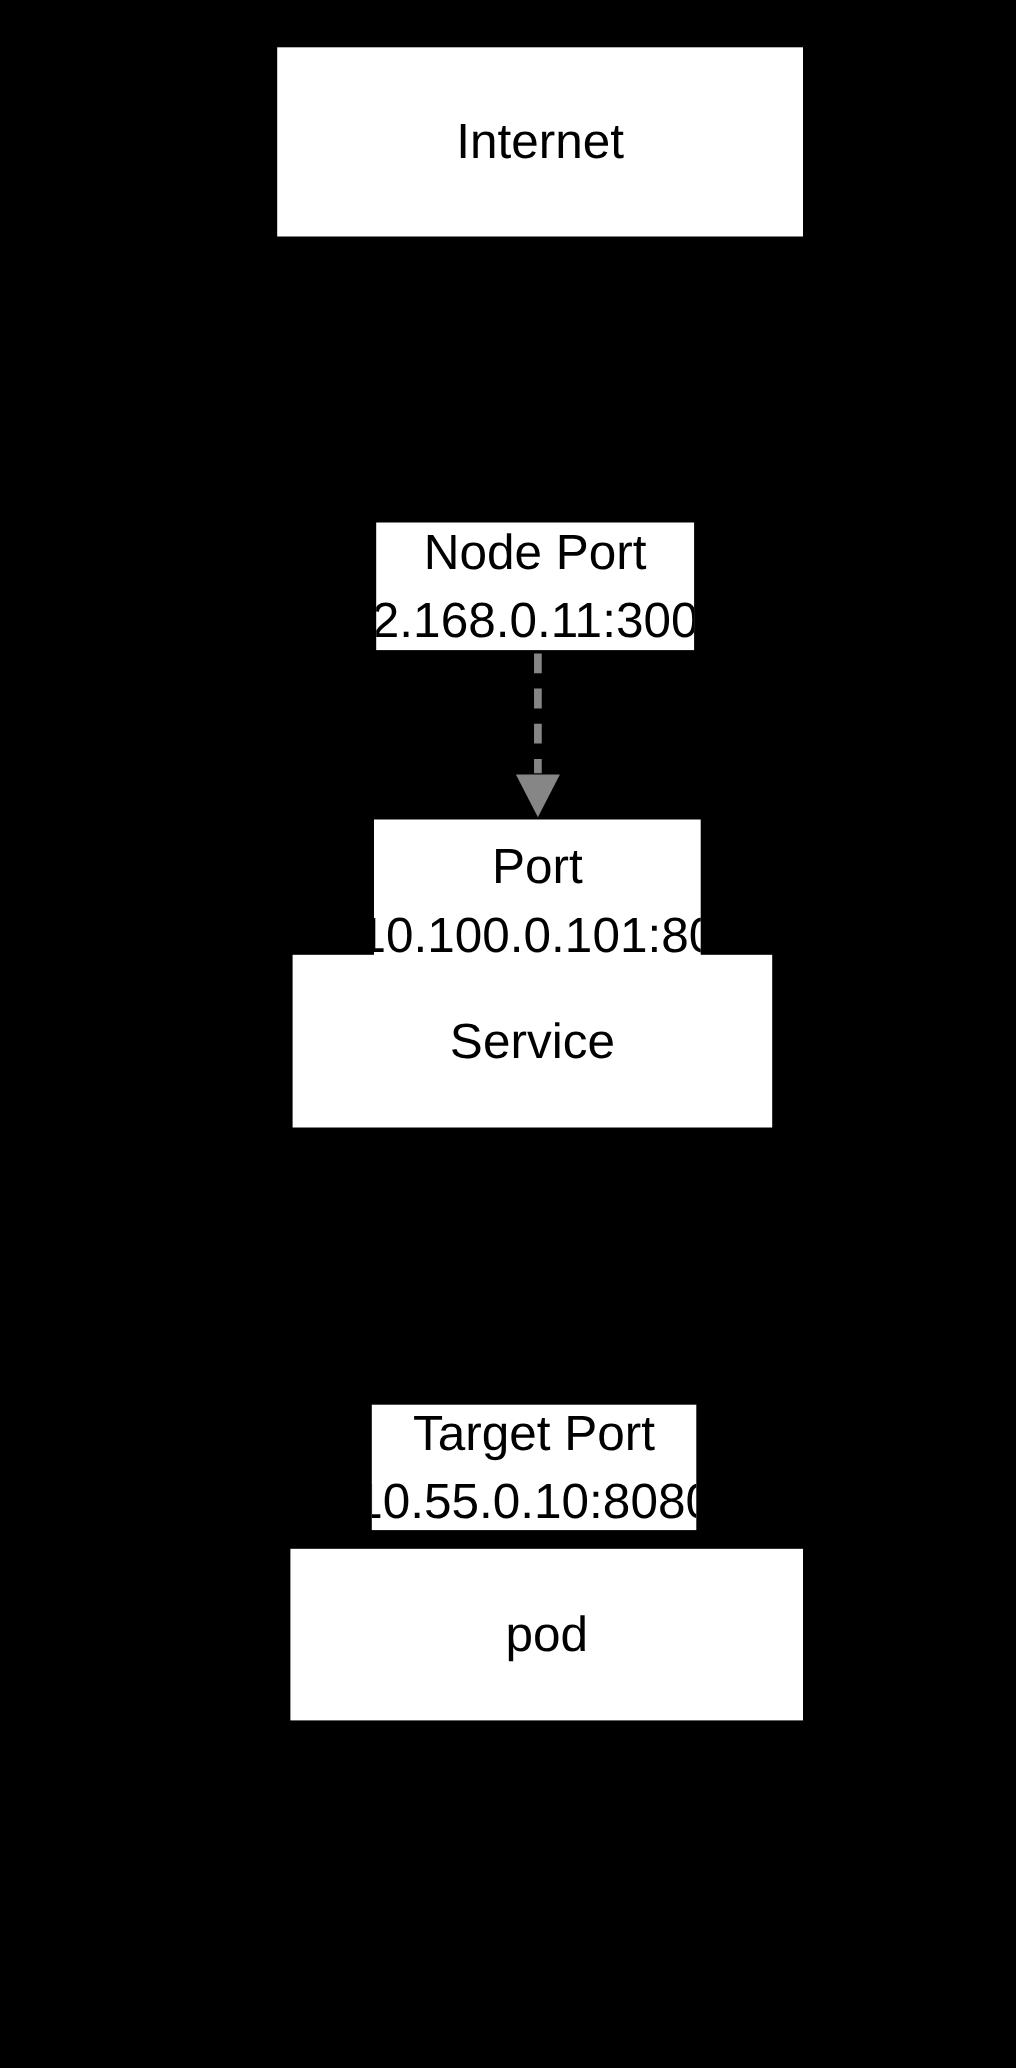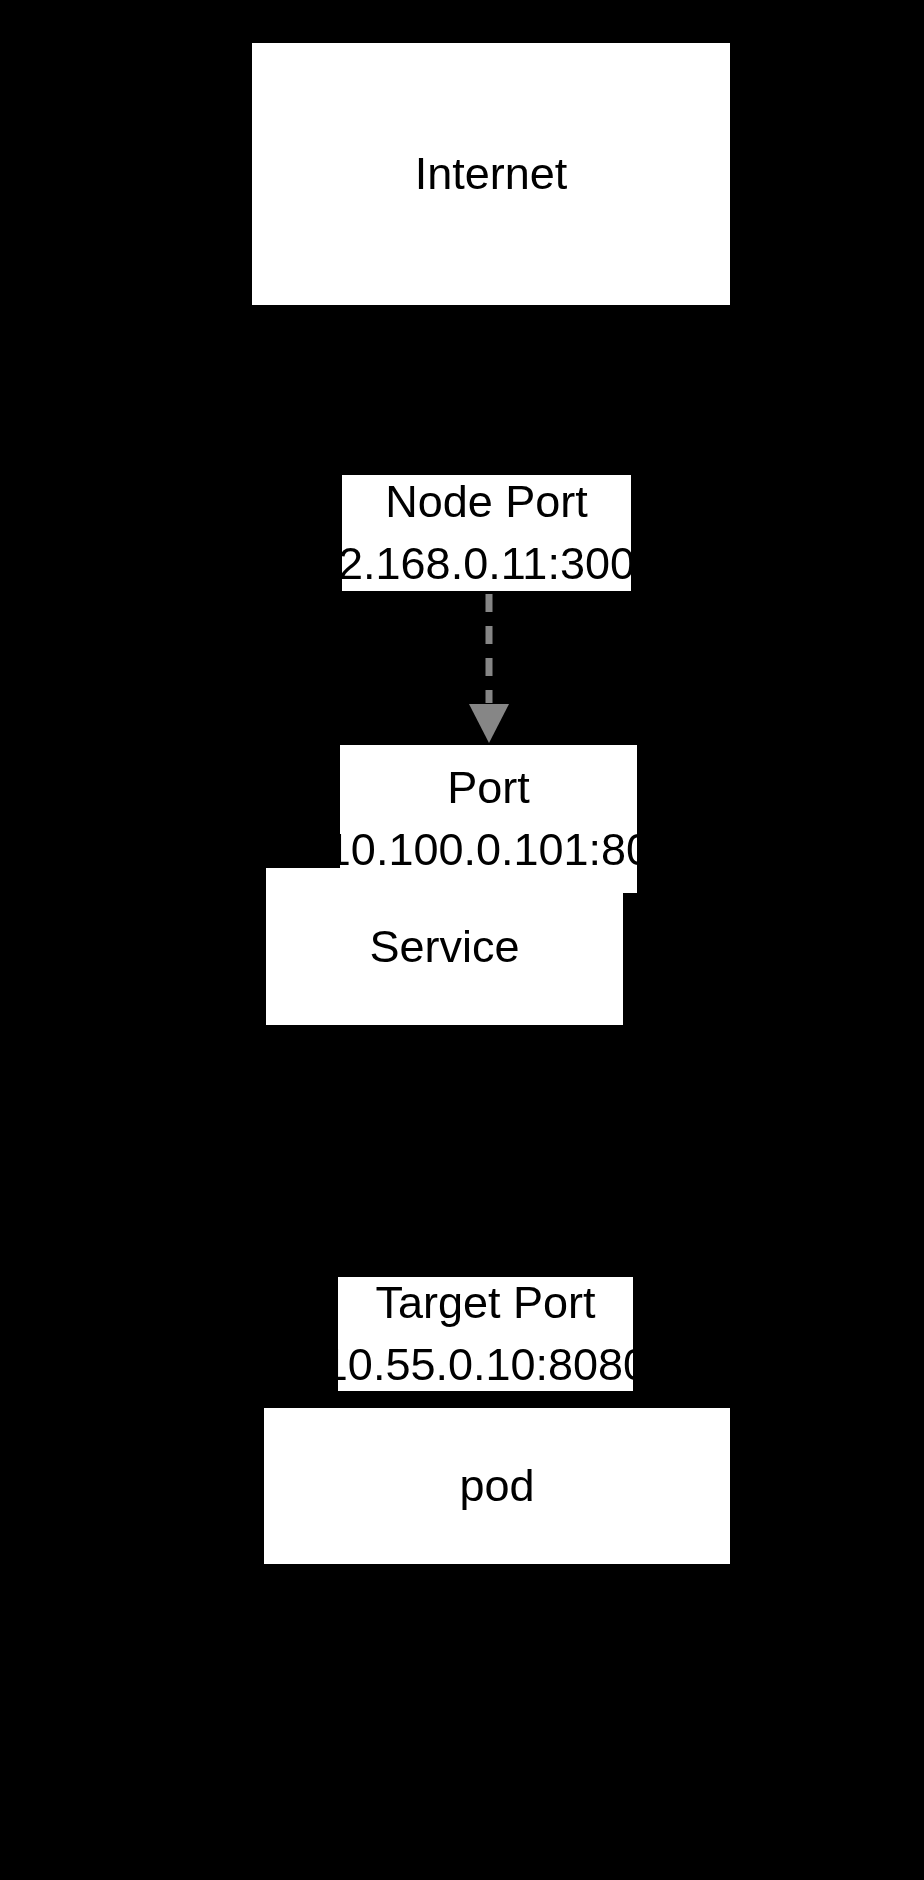--- a/index.html
+++ b/index.html
@@ -27,24 +27,24 @@
     overflow:hidden;
     text-align:center;
   }
   .node .line{
     white-space:nowrap;
     font-size:45px;
     line-height:62px;
     flex:0 0 auto;
   }
   
-  #internet-box   {left:252px; top:43px;   width:478px; height:262px;}
+  #internet-box   {left:252px; top:43px;   width:478px; height:172px;}
   #nodeport-box   {left:342px; top:475px;  width:289px; height:116px;}
   #port-box       {left:340px; top:745px;  width:297px; height:148px;}
-  #service-box    {left:266px; top:868px;  width:357px; height:157px;}
+  #service-box    {left:266px; top:868px;  width:436px; height:157px;}
   #targetport-box {left:338px; top:1277px; width:295px; height:114px;}
   #pod-box        {left:264px; top:1396px; width:466px; height:156px;margin-top:12px;}
   #arrow-svg{
     position:absolute;
     left:459px; top:591px;
     width:60px; height:154px;
   }
 </style>
 </head>
 <body>

